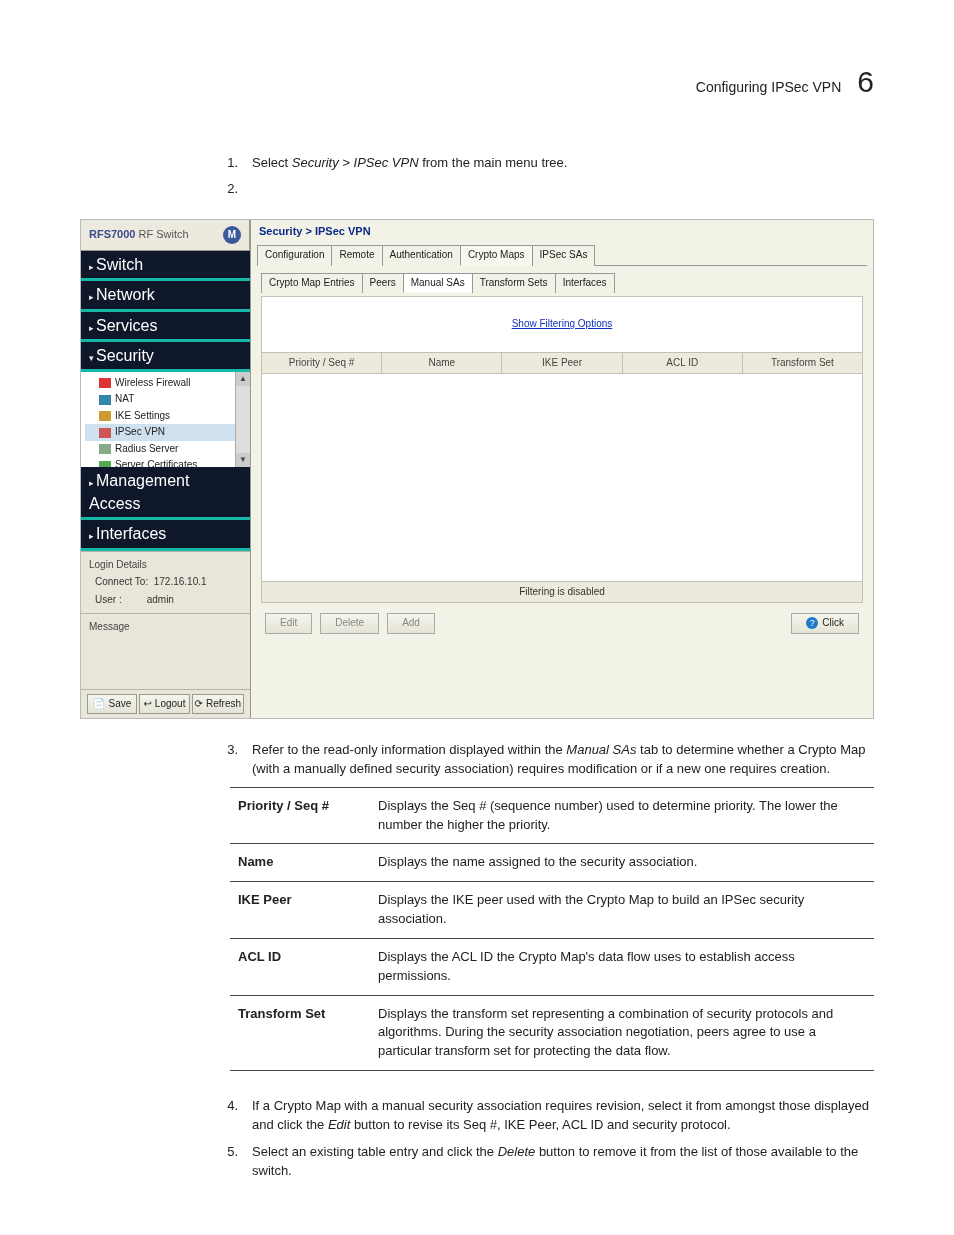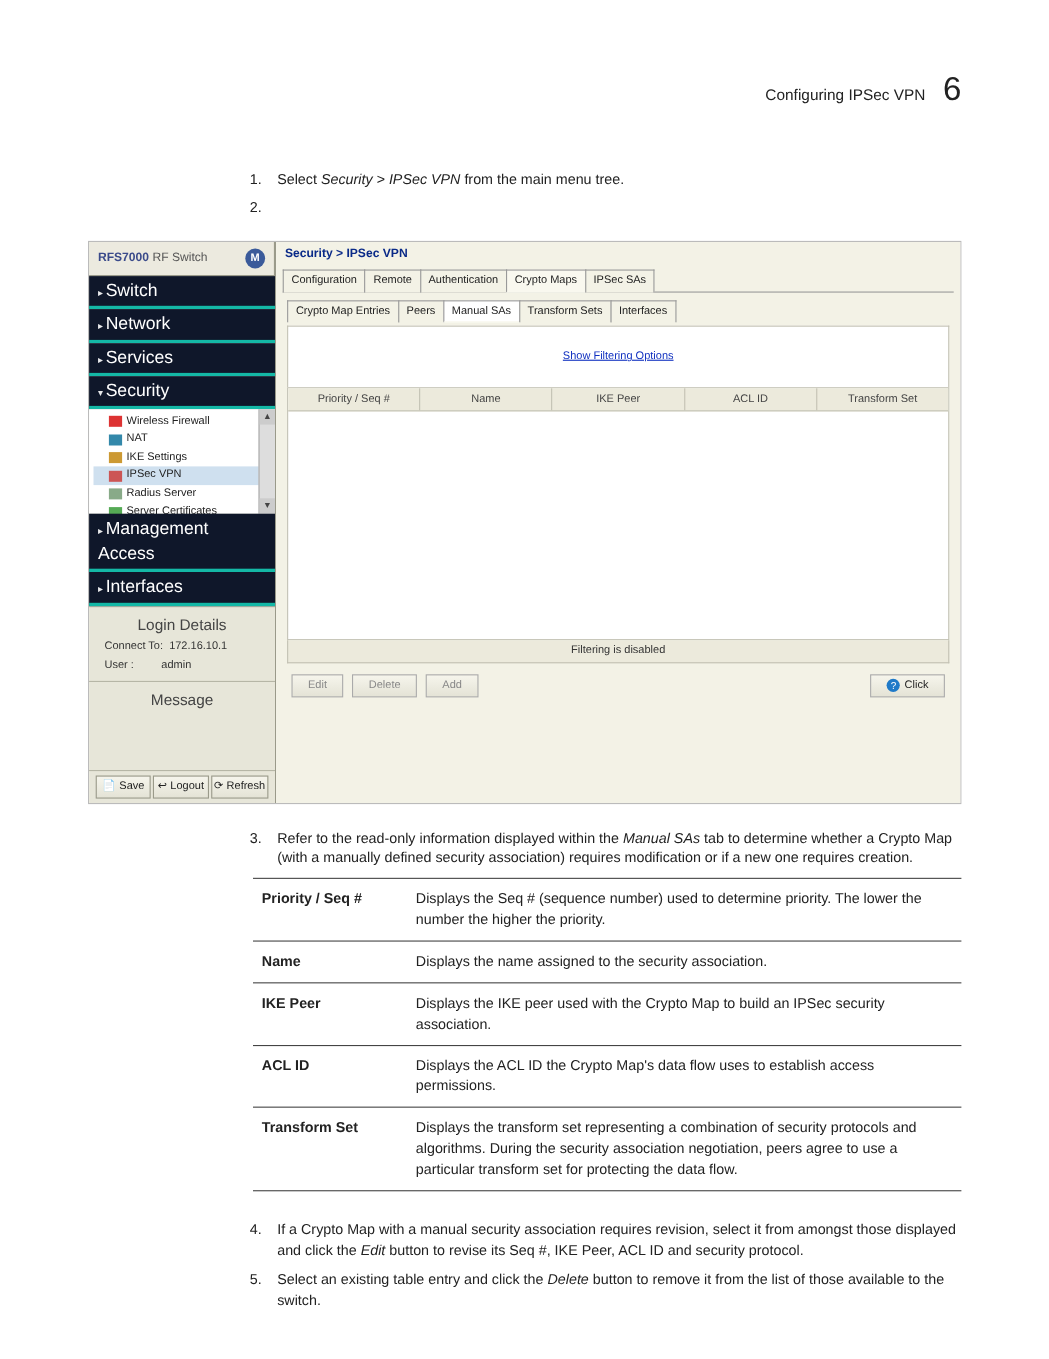--- a/index.html
+++ b/index.html
@@ -47,21 +47,21 @@
   }
   .navcat::before { content:"▸ "; font-size:9px; opacity:.9; }
   .navcat.exp::before { content:"▾ "; }
   .tree { background:#fff; padding:3px 4px 4px 4px; position:relative; height:95px; }
   .tree-scroll { position:absolute; right:0; top:0; bottom:0; width:15px; background:#ddd; border-left:1px solid #aaa; }
   .tree-scroll .arr { height:14px; background:#ccc; text-align:center; font-size:8px; line-height:14px; color:#444; }
   .tree-item { padding:1px 0 1px 14px; font-size:10px; color:#222; display:flex; align-items:center; gap:4px; }
   .tree-item .ico { width:12px; height:10px; display:inline-block; }
   .tree-item.sel { background:#cfe0ef; }
   .pnl { border-top:1px solid #b6b6a6; padding:6px 8px; }
-  .pnl legend { font-size:14px; color:#444;text-align:center; }
+  .pnl legend { font-size:10px; color:#444; }
   .pnl .row { font-size:10px; color:#333; margin:3px 0 0 6px; }
   .bottom-btns { display:flex; gap:2px; padding:4px 6px; border-top:1px solid #b6b6a6; }
   .bottom-btns .b { flex:1; border:1px solid #9a9a8a; background:linear-gradient(#f6f5ec,#e4e3d6); font-size:10px; padding:2px 2px; text-align:center; display:flex; gap:3px; justify-content:center; align-items:center; }
   .main {
     flex:1; background:#f3f2e6; display:flex; flex-direction:column;
   }
   .crumb { color:#0a2a88; font-weight:bold; padding:4px 8px; }
   .tabs { display:flex; border-bottom:1px solid #999; margin:0 6px; font-size:10px; }
   .tab { padding:2px 7px; border:1px solid #999; border-bottom:none; margin-right:-1px; background:#f3f2e6; position:relative; top:1px; }
   .tab.act { background:#f9f8ef; border-bottom:1px solid #f9f8ef; }

